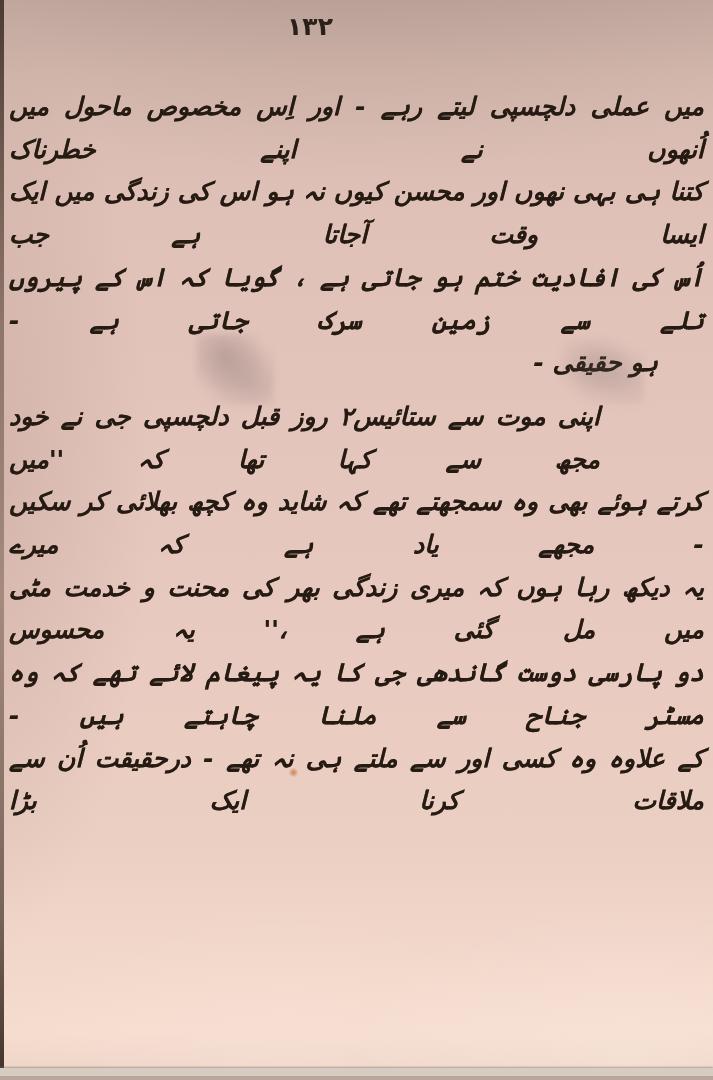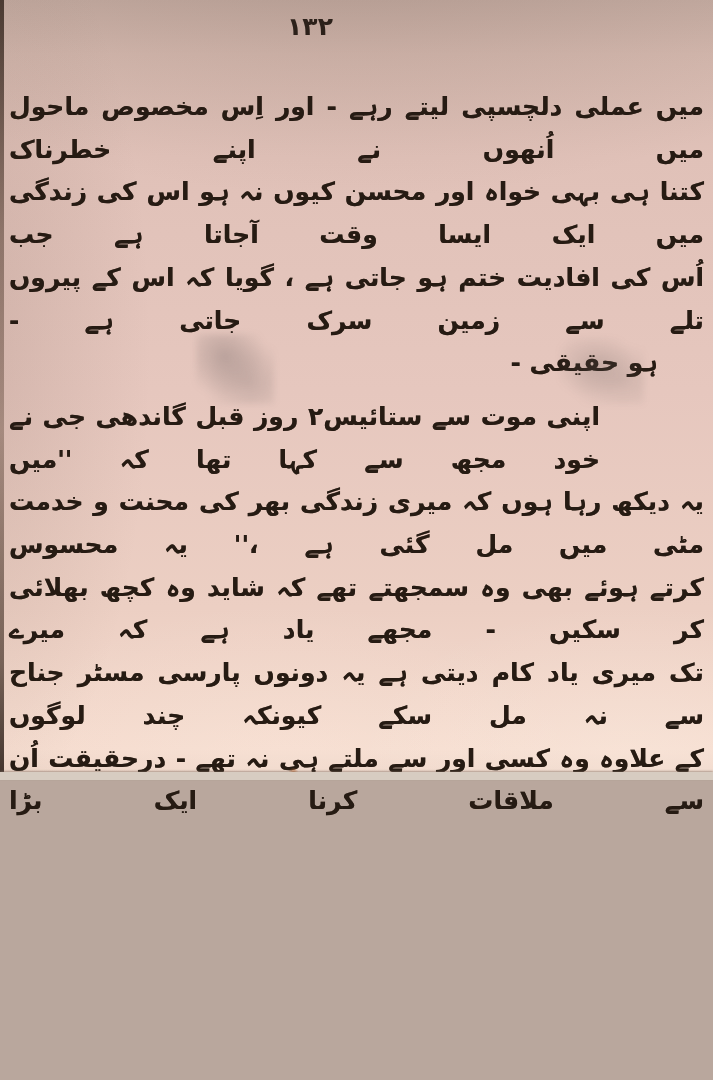--- a/index.html
+++ b/index.html
@@ -6,21 +6,21 @@
     margin: 0;
     padding: 0;
     width: 713px;
     height: 1080px;
     overflow: hidden;
     background: #b9a79d;
   }
   .page {
     position: relative;
     width: 713px;
-    height: 780px;
+    height: 1076px;
     background: linear-gradient(180deg,
       #c5aca2 0%,
       #d4b8ae 7%,
       #e0c1b8 20%,
       #e6c7be 50%,
       #eccfc3 78%,
       #f5dccf 96%,
       #ecd4c7 100%);
     font-family: "DejaVu Sans", sans-serif;
     color: #261b13;
@@ -69,21 +69,21 @@
     position: absolute;
     top: 86px;
     right: 9px;
     left: 9px;
     direction: rtl;
     font-size: 25px;
     font-weight: bold;
     line-height: 42.7px;
     text-shadow: 0 0 0.6px rgba(38,24,14,0.65);
   }
-  .para { margin: 0; }
+  .para { margin: 0; font-style: italic; }
   .para.indent { margin-top: 11px; }
   .line {
     text-align: justify;
     text-align-last: justify;
     white-space: normal;
   }
   .line.short {
     text-align-last: right;
     padding-right: 46px;
   }
@@ -121,29 +121,29 @@
 <body>
 
 <div class="page">
   <div class="texture"></div>
 
   <div class="page-number">۱۳۲</div>
 
   <div class="text-block">
       <div class="para">
         <div class="line">میں عملی دلچسپی لیتے رہے - اور اِس مخصوص ماحول میں اُنھوں نے اپنے خطرناک</div>
-        <div class="line">کتنا ہی بہی خواہ اور محسن کیوں نہ ہو اس کی زندگی میں ایک ایسا وقت آجاتا ہے جب</div>
+        <div class="line">کتنا ہی بہی نھوں اور محسن کیوں نہ ہو اس کی زندگی میں ایک ایسا وقت آجاتا ہے جب</div>
         <div class="line">اُس کی افادیت ختم ہو جاتی ہے ، گویا کہ اس کے پیروں تلے سے زمین سرک جاتی ہے -</div>
         <div class="line short">ہو حقیقی -</div>
       </div>
       <div class="para indent">
-        <div class="line">اپنی موت سے ستائیس۲ روز قبل گاندھی جی نے خود مجھ سے کہا تھا کہ ''میں</div>
+        <div class="line">اپنی موت سے ستائیس۲ روز قبل دلچسپی جی نے خود مجھ سے کہا تھا کہ ''میں</div>
+        <div class="line">کرتے ہوئے بھی وہ سمجھتے تھے کہ شاید وہ کچھ بھلائی کر سکیں - مجھے یاد ہے کہ میرے</div>
         <div class="line">یہ دیکھ رہا ہوں کہ میری زندگی بھر کی محنت و خدمت مٹی میں مل گئی ہے ،'' یہ محسوس</div>
-        <div class="line">کرتے ہوئے بھی وہ سمجھتے تھے کہ شاید وہ کچھ بھلائی کر سکیں - مجھے یاد ہے کہ میرے</div>
-        <div class="line">تک میری یاد کام دیتی ہے یہ دونوں پارسی مسٹر جناح سے نہ مل سکے کیونکہ چند لوگوں</div>
+        <div class="line">دو پارسی دوست گاندھی جی کا یہ پیغام لائے تھے کہ وہ مسٹر جناح سے ملنا چاہتے ہیں -</div>
         <div class="line">کے علاوہ وہ کسی اور سے ملتے ہی نہ تھے - درحقیقت اُن سے ملاقات کرنا ایک بڑا</div>
       </div>
     </div>
 
   <div class="bleed bleed-a"></div>
   <div class="bleed bleed-b"></div>
   <div class="stain"></div>
 
   <div class="left-edge"></div>
   <div class="bottom-edge"></div>

